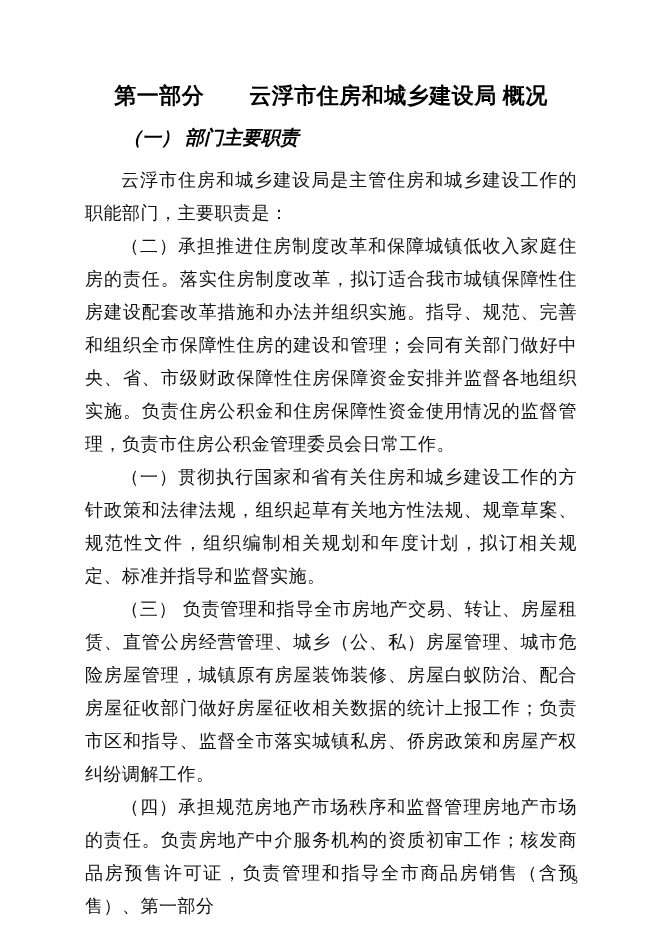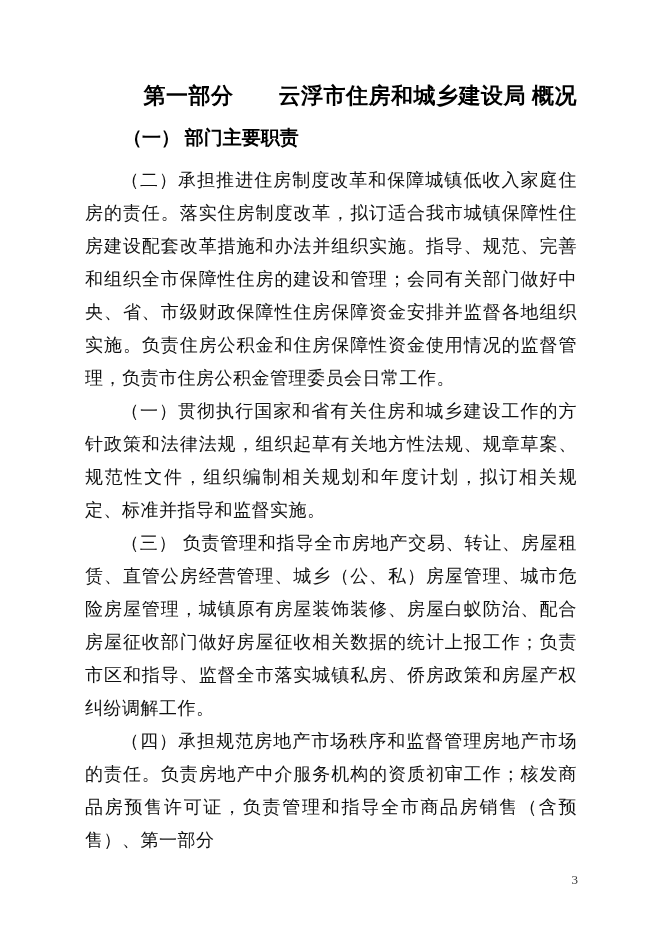--- a/index.html
+++ b/index.html
@@ -22,34 +22,35 @@
     width: 662px;
     height: 936px;
     box-sizing: border-box;
     padding: 80px 85px 0 85px;
     background: #ffffff;
   }
   .doc-title {
     font-size: 22px;
     font-weight: bold;
     color: #000000;
-    text-align: right;
+    text-align: center;
     white-space: pre-wrap;
     line-height: 32px;
     margin: 0;
     letter-spacing: 0.5px;
   }
   .section-heading {
     font-size: 19px;
     font-weight: bold;
     color: #000000;
     line-height: 28px;
     margin: 12px 0 0 0;
     text-indent: 2em;
     white-space: pre-wrap;
+    font-style: italic;
   }
   .body-text {
     margin-top: 12px;
   }
   .para {
     font-size: 18px;
     line-height: 33px;
     color: #111111;
     text-align: justify;
     text-align-last: left;
@@ -69,20 +70,21 @@
 </style>
 </head>
 <body>
 
 <div class="page">
   <h1 class="doc-title">第一部分　　云浮市住房和城乡建设局 概况</h1>
 
   <h2 class="section-heading">（一） 部门主要职责</h2>
 
   <div class="body-text">
+    <p class="para">云浮市住房和城乡建设局是主管住房和城乡建设工作的职能部门，主要职责是：</p>
     <p class="para">（二）承担推进住房制度改革和保障城镇低收入家庭住房的责任。落实住房制度改革，拟订适合我市城镇保障性住房建设配套改革措施和办法并组织实施。指导、规范、完善和组织全市保障性住房的建设和管理；会同有关部门做好中央、省、市级财政保障性住房保障资金安排并监督各地组织实施。负责住房公积金和住房保障性资金使用情况的监督管理，负责市住房公积金管理委员会日常工作。</p>
     <p class="para">（一）贯彻执行国家和省有关住房和城乡建设工作的方针政策和法律法规，组织起草有关地方性法规、规章草案、规范性文件，组织编制相关规划和年度计划，拟订相关规定、标准并指导和监督实施。</p>
     <p class="para">（三） 负责管理和指导全市房地产交易、转让、房屋租赁、直管公房经营管理、城乡（公、私）房屋管理、城市危险房屋管理，城镇原有房屋装饰装修、房屋白蚁防治、配合房屋征收部门做好房屋征收相关数据的统计上报工作；负责市区和指导、监督全市落实城镇私房、侨房政策和房屋产权纠纷调解工作。</p>
     <p class="para">（四）承担规范房地产市场秩序和监督管理房地产市场的责任。负责房地产中介服务机构的资质初审工作；核发商品房预售许可证，负责管理和指导全市商品房销售（含预售）、第一部分</p>
   </div>
 
   <div class="page-number">3</div>
 </div>
 
 </body></html>

